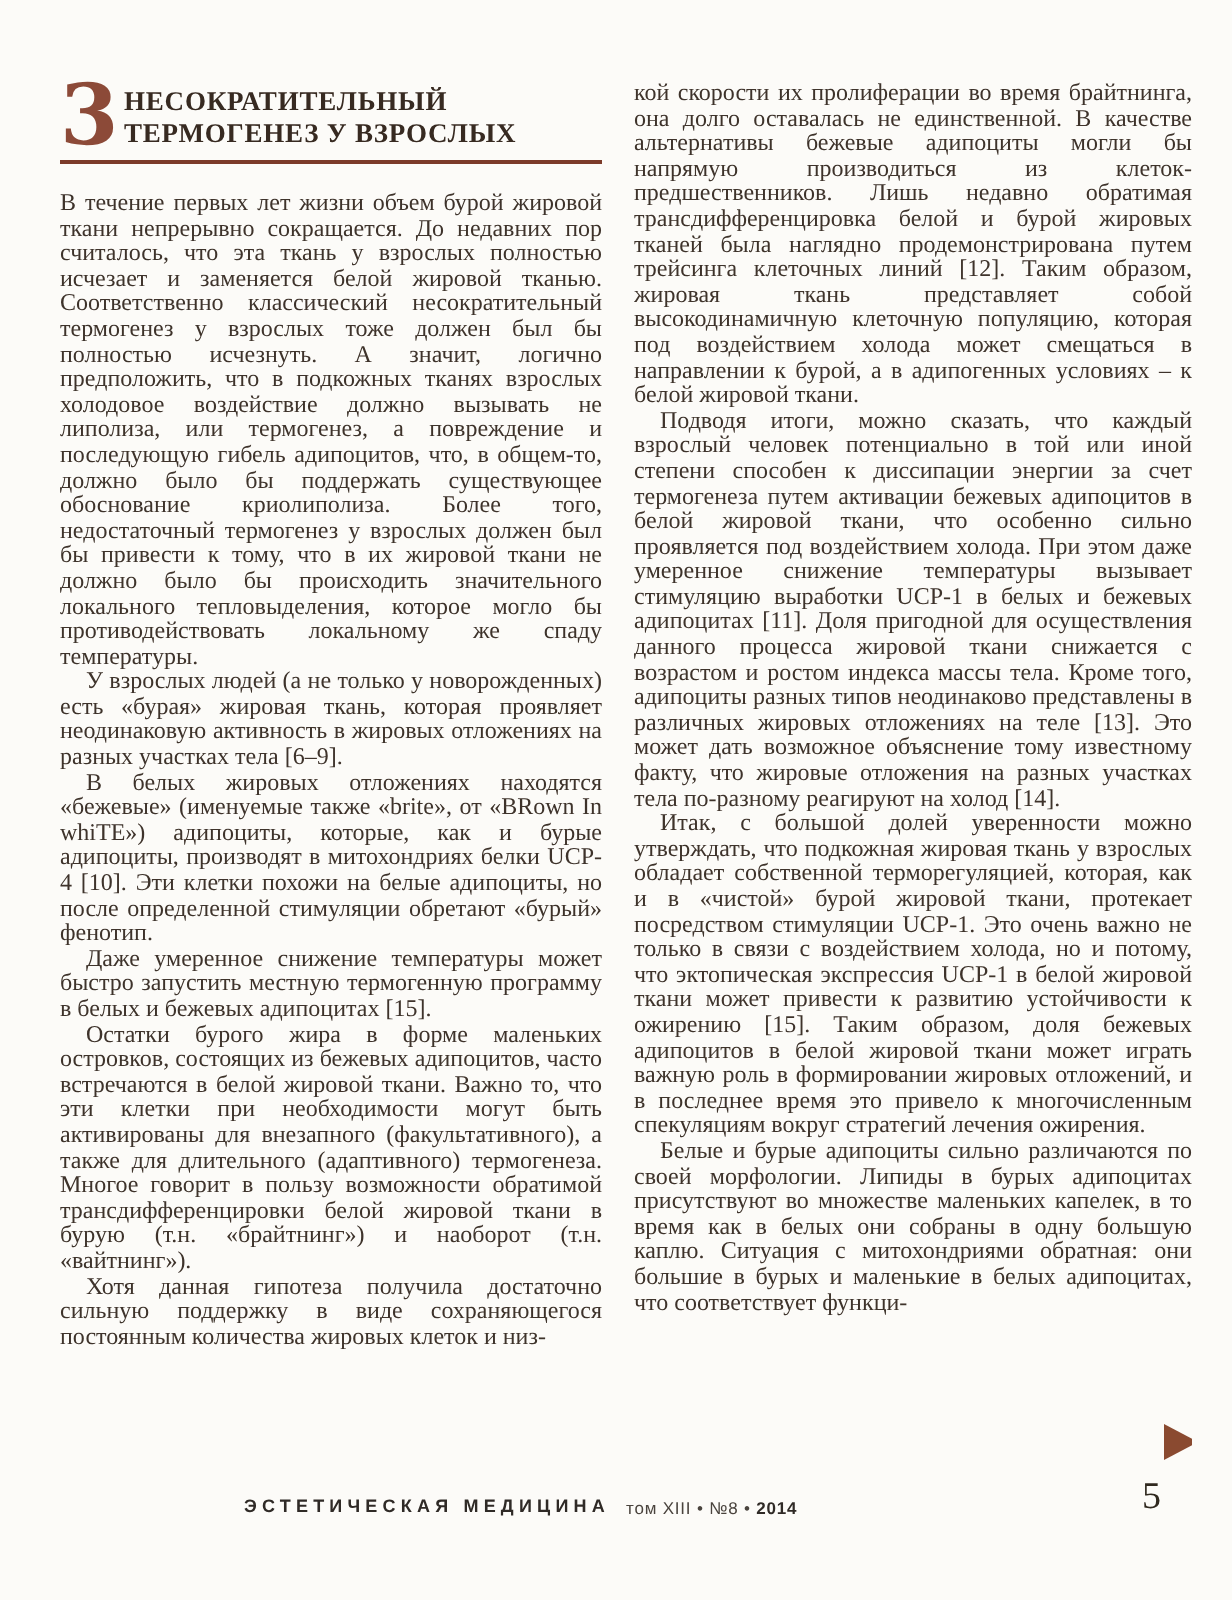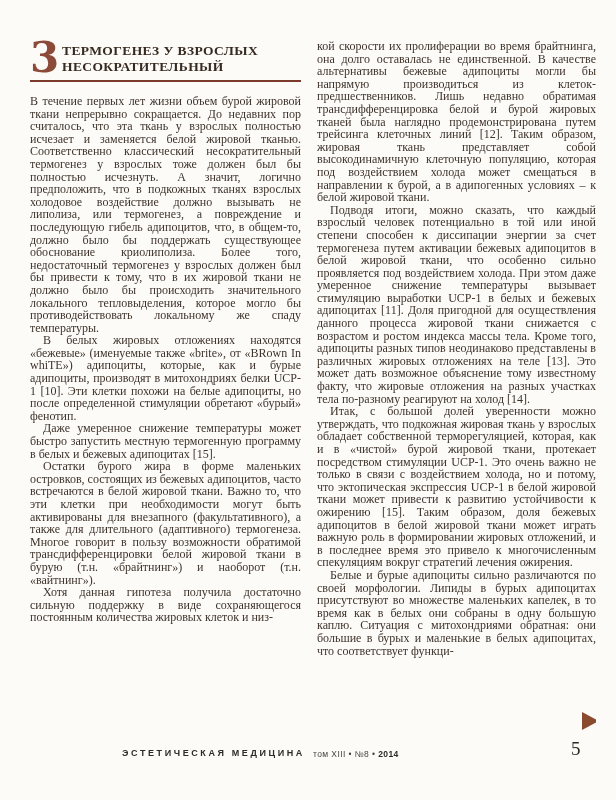--- a/index.html
+++ b/index.html
@@ -95,27 +95,28 @@
 <body>
 
 <div class="page">
 
   <div class="columns">
 
     <div class="col left">
       <div class="chapter-header">
         <span class="chapter-num">3</span>
         <div class="chapter-title">
+          <div>НЕСОКРАТИТЕЛЬНЫЙ</div>
           <div>ТЕРМОГЕНЕЗ У ВЗРОСЛЫХ</div>
-          <div>НЕСОКРАТИТЕЛЬНЫЙ</div>
         </div>
       </div>
       <div class="col-text">
           <p>В течение первых лет жизни объем бурой жировой ткани непрерывно сокращается. До недавних пор считалось, что эта ткань у взрослых полностью исчезает и заменяется белой жировой тканью. Соответственно классический несократительный термогенез у взрослых тоже должен был бы полностью исчезнуть. А значит, логично предположить, что в подкожных тканях взрослых холодовое воздействие должно вызывать не липолиза, или термогенез, а повреждение и последующую гибель адипоцитов, что, в общем-то, должно было бы поддержать существующее обоснование криолиполиза. Более того, недостаточный термогенез у взрослых должен был бы привести к тому, что в их жировой ткани не должно было бы происходить значительного локального тепловыделения, которое могло бы противодействовать локальному же спаду температуры.</p>
-          <p class="indent">В белых жировых отложениях находятся «бежевые» (именуемые также «brite», от «BRown In whiTE») адипоциты, которые, как и бурые адипоциты, производят в митохондриях белки UCP-1 [10]. Эти клетки похожи на белые адипоциты, но после определенной стимуляции обретают «бурый» фенотип.</p>
+          <p class="indent">У взрослых людей (а не только у новорожденных) есть «бурая» жировая ткань, которая проявляет неодинаковую активность в жировых отложениях на разных участках тела [6–9].</p>
+          <p class="indent">В белых жировых отложениях находятся «бежевые» (именуемые также «brite», от «BRown In whiTE») адипоциты, которые, как и бурые адипоциты, производят в митохондриях белки UCP-4 [10]. Эти клетки похожи на белые адипоциты, но после определенной стимуляции обретают «бурый» фенотип.</p>
           <p class="indent">Даже умеренное снижение температуры может быстро запустить местную термогенную программу в белых и бежевых адипоцитах [15].</p>
           <p class="indent">Остатки бурого жира в форме маленьких островков, состоящих из бежевых адипоцитов, часто встречаются в белой жировой ткани. Важно то, что эти клетки при необходимости могут быть активированы для внезапного (факультативного), а также для длительного (адаптивного) термогенеза. Многое говорит в пользу возможности обратимой трансдифференцировки белой жировой ткани в бурую (т.н. «брайтнинг») и наоборот (т.н. «вайтнинг»).</p>
           <p class="indent">Хотя данная гипотеза получила достаточно сильную поддержку в виде сохраняющегося постоянным количества жировых клеток и низ-</p>
         </div>
     </div>
 
     <div class="col right">
       <div class="col-text">
           <p>кой скорости их пролиферации во время брайтнинга, она долго оставалась не единственной. В качестве альтернативы бежевые адипоциты могли бы напрямую производиться из клеток-предшественников. Лишь недавно обратимая трансдифференцировка белой и бурой жировых тканей была наглядно продемонстрирована путем трейсинга клеточных линий [12]. Таким образом, жировая ткань представляет собой высокодинамичную клеточную популяцию, которая под воздействием холода может смещаться в направлении к бурой, а в адипогенных условиях – к белой жировой ткани.</p>
           <p class="indent">Подводя итоги, можно сказать, что каждый взрослый человек потенциально в той или иной степени способен к диссипации энергии за счет термогенеза путем активации бежевых адипоцитов в белой жировой ткани, что особенно сильно проявляется под воздействием холода. При этом даже умеренное снижение температуры вызывает стимуляцию выработки UCP-1 в белых и бежевых адипоцитах [11]. Доля пригодной для осуществления данного процесса жировой ткани снижается с возрастом и ростом индекса массы тела. Кроме того, адипоциты разных типов неодинаково представлены в различных жировых отложениях на теле [13]. Это может дать возможное объяснение тому известному факту, что жировые отложения на разных участках тела по-разному реагируют на холод [14].</p>

